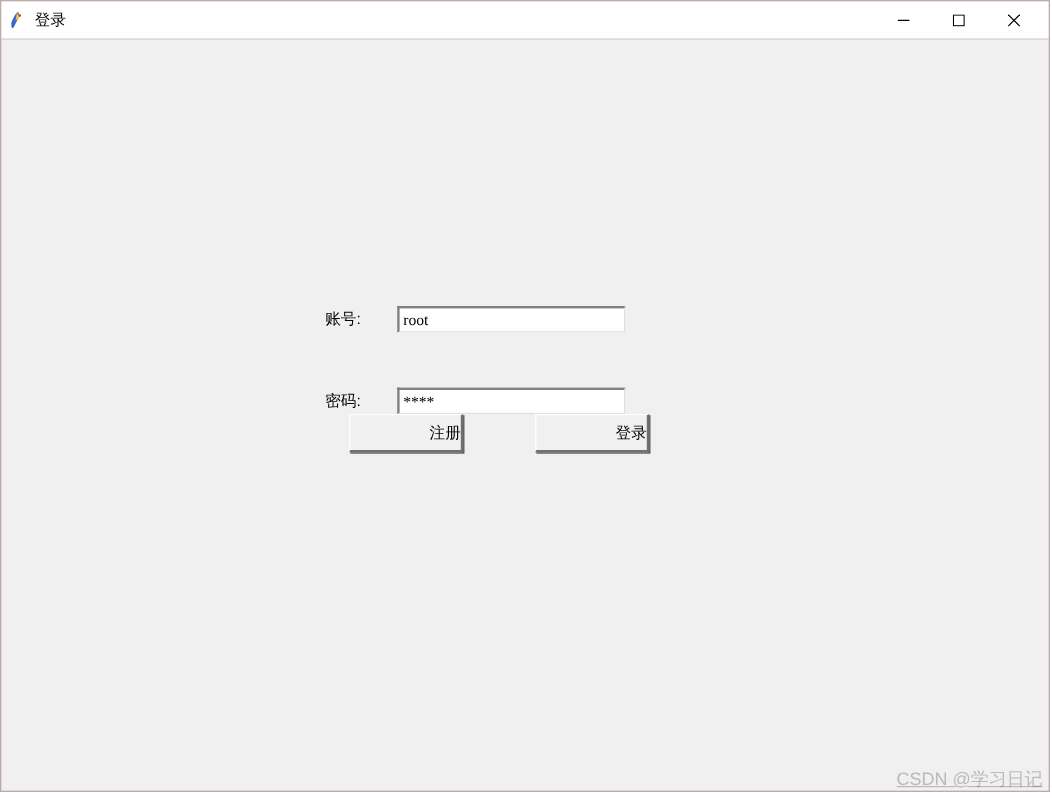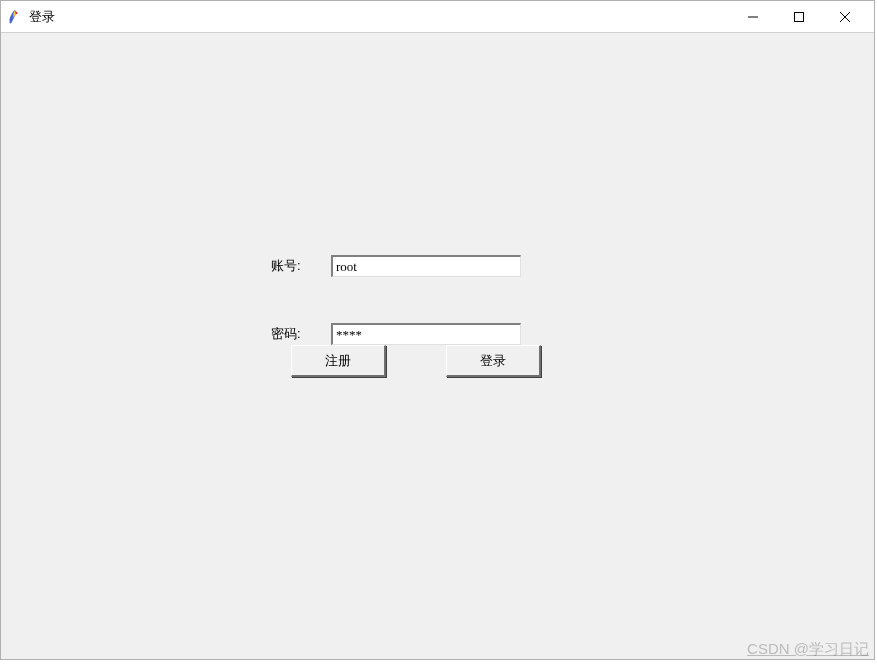--- a/index.html
+++ b/index.html
@@ -107,20 +107,21 @@
       height: 32px;
       background: #f0f0f0;
       border-top: 1px solid #fff;
       border-left: 1px solid #fff;
       border-right: 2px solid #707070;
       border-bottom: 2px solid #707070;
       font-size: 13px;
       font-family: "Microsoft YaHei", "SimSun", sans-serif;
       cursor: pointer;
       box-shadow: 1px 1px 0 #404040;
+      text-align: right;
     }
     .watermark {
       position: absolute;
       right: 8px;
       bottom: 6px;
       font-size: 15px;
       color: rgba(120,120,120,0.45);
       pointer-events: none;
       text-decoration: underline;
     }

